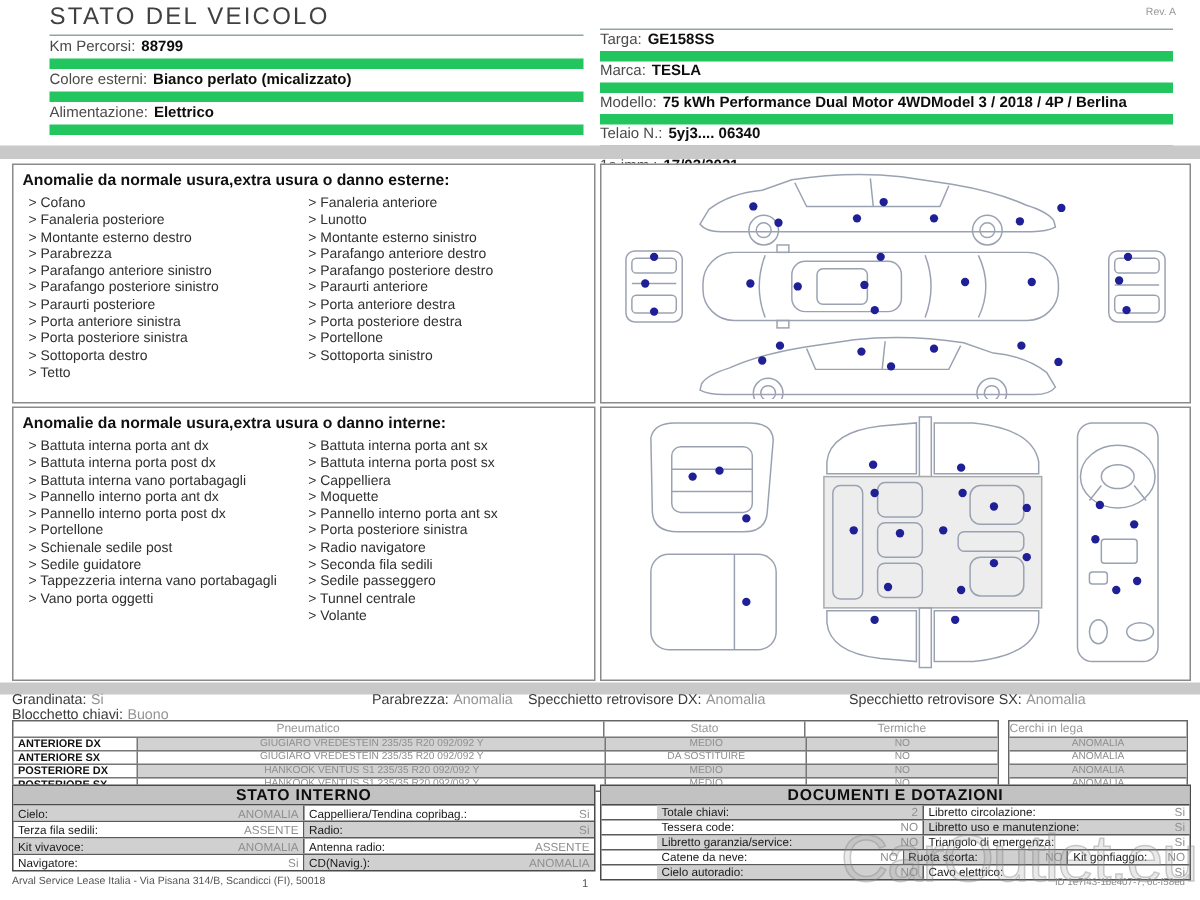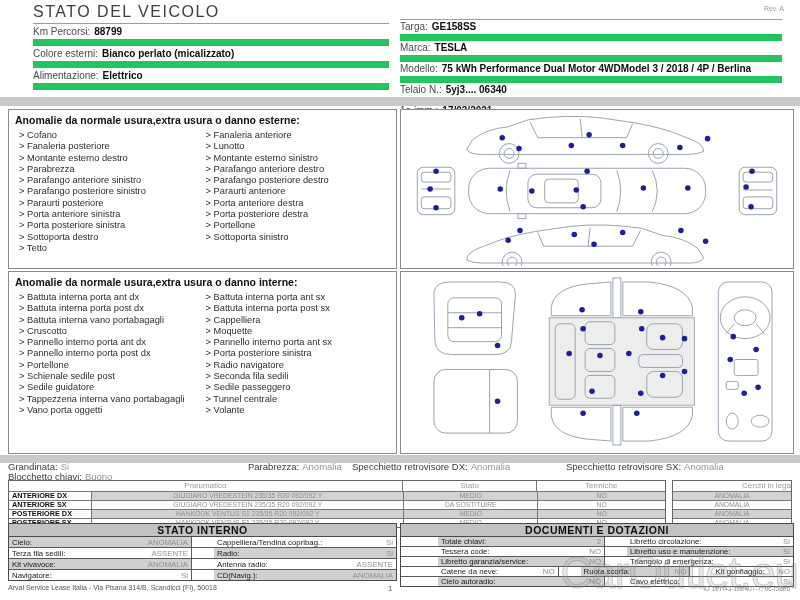--- a/index.html
+++ b/index.html
@@ -48,28 +48,28 @@
   .t-data{height:8px;line-height:8px;}
   .t-pos{width:80px;font-size:7.3px;font-weight:bold;color:#111;padding-left:3px;}
   .t-pneu{width:314px;font-size:6.8px;color:#8f8f8f;text-align:center;}
   .t-stato{width:134px;font-size:6.8px;color:#8f8f8f;text-align:center;}
   .t-term{width:128px;font-size:6.8px;color:#8f8f8f;text-align:center;}
   .th1{width:394px;} .th2{width:134px;} .th3{width:128px;}
   .t-shade{background:#d2d2d2;}
 
   .cerchi-table{position:absolute;left:672px;top:480px;width:118px;border:1px solid #666;background:#fff;}
   .c-cell{height:8px;line-height:8px;font-size:6.8px;color:#8f8f8f;text-align:center;border-bottom:1px solid #777;}
-  .c-head{height:10px;line-height:10px;font-size:8px;color:#9a9a9a;text-align:right;border-bottom:1px solid #777;}
+  .c-head{height:10px;line-height:10px;font-size:8px;color:#9a9a9a;text-align:left;border-bottom:1px solid #777;}
   .cerchi-table .c-cell:last-child{border-bottom:none;}
 
   .kv-table{position:absolute;border:1px solid #4a4a4a;background:#fff;}
   .stato-table{left:8px;top:523px;width:387px;}
   .doc-table{left:400px;top:523px;width:392px;}
   .kv-header{background:#c2c2c2;border-bottom:1px solid #4a4a4a;text-align:center;font-weight:bold;font-size:10.5px;height:12px;line-height:12px;color:#0d0d0d;letter-spacing:0.5px;}
-  .kv-row{display:flex;border-bottom:1px solid #5a5a5a;gap:22px;}
+  .kv-row{display:flex;border-bottom:1px solid #5a5a5a;}
   .kv-table .kv-row:last-child{border-bottom:none;}
   .kv-cell{display:flex;justify-content:space-between;align-items:center;padding:0 3px;border-right:1px solid #5a5a5a;overflow:hidden;white-space:nowrap;flex:1;}
   .kv-row .kv-cell:last-child{border-right:none;}
   .stato-table .kv-row{height:10px;}
   .doc-table .kv-row{height:9px;padding-left:37px;}
   .kv-l{font-size:7.8px;color:#1a1a1a;}
   .kv-v{font-size:7.8px;color:#8f8f8f;}
   .shade{background:#d0d0d0;}
   .w58{flex:0 0 58%;}
 
@@ -197,21 +197,20 @@
     </svg>
   </div>
 
   <div class="panel int-panel">
     <div class="panel-title">Anomalie da normale usura,extra usura o danno interne:</div>
     <div class="anomaly-cols">
       <div class="anomaly-col">
           <div class="item">Battuta interna porta ant dx</div>
           <div class="item">Battuta interna porta post dx</div>
           <div class="item">Battuta interna vano portabagagli</div>
-          <div class="item">Cruscotto</div>
           <div class="item">Pannello interno porta ant dx</div>
           <div class="item">Pannello interno porta post dx</div>
           <div class="item">Portellone</div>
           <div class="item">Schienale sedile post</div>
           <div class="item">Sedile guidatore</div>
           <div class="item">Tappezzeria interna vano portabagagli</div>
           <div class="item">Vano porta oggetti</div>
         </div>
       <div class="anomaly-col">
           <div class="item">Battuta interna porta ant sx</div>

